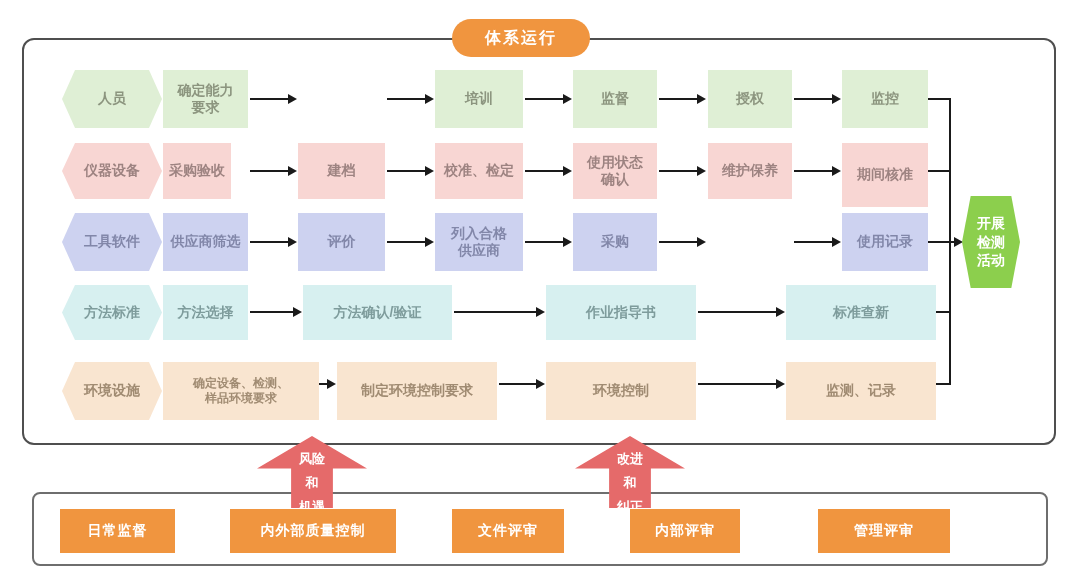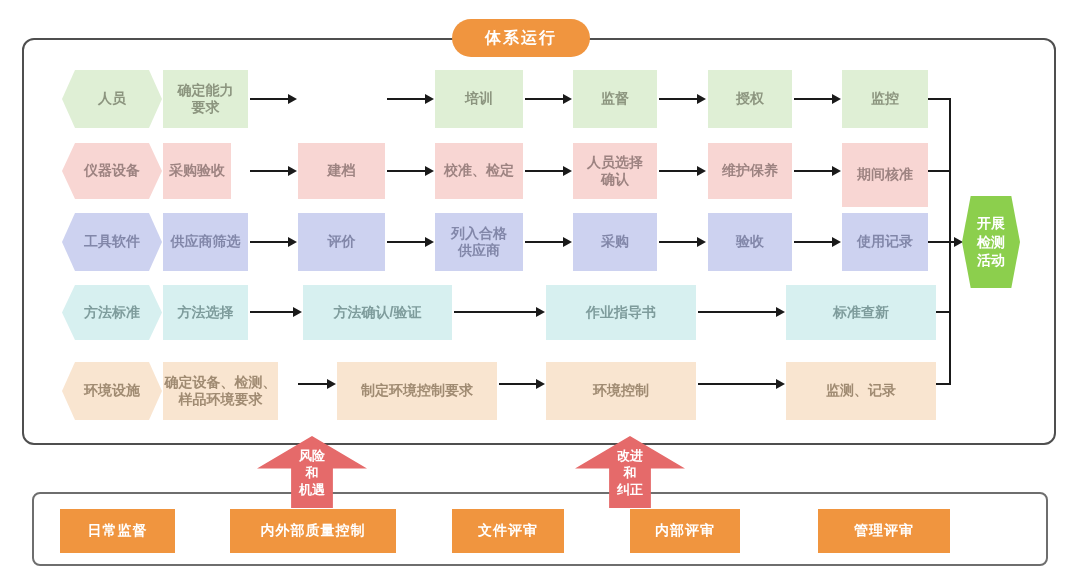--- a/index.html
+++ b/index.html
@@ -29,21 +29,21 @@
               color:#ffffff;font-size:14px;font-weight:700;white-space:pre-line;line-height:1.35;z-index:3;}
   .bottom-box{position:absolute;left:32px;top:492px;width:1016px;height:74px;
               border:2px solid #6e6e6e;border-radius:8px;background:#ffffff;box-sizing:border-box;}
   .bitem{position:absolute;top:509px;height:44px;background:#f0953f;color:#ffffff;
          font-size:14px;font-weight:700;display:flex;align-items:center;justify-content:center;
          text-align:center;z-index:2;letter-spacing:1px;}
   .up-arrow{position:absolute;top:436px;width:110px;height:72px;background:#e56a6a;
             clip-path:polygon(50% 0%,100% 45%,69% 45%,69% 100%,31% 100%,31% 45%,0% 45%);
             z-index:5;display:flex;justify-content:center;}
   .up-arrow .al{margin-top:11px;color:#ffffff;font-size:13px;font-weight:700;text-align:center;
-                white-space:pre-line;line-height:17px;}
+                white-space:pre-line;line-height:24px;}
 </style>
 </head>
 <body>
 
 <div class="canvas">
 
   <div class="main-box"></div>
   <div class="badge">体系运行</div>
 
   <div class="fbox hex c-green" style="left:62px;top:70px;width:100px;height:58px">人员</div>
@@ -56,55 +56,54 @@
   <div class="arr" style="left:250px;top:98px;width:38px"></div>
   <div class="arr" style="left:387px;top:98px;width:38px"></div>
   <div class="arr" style="left:525px;top:98px;width:38px"></div>
   <div class="arr" style="left:659px;top:98px;width:38px"></div>
   <div class="arr" style="left:794px;top:98px;width:38px"></div>
 
   <div class="fbox hex c-pink" style="left:62px;top:143px;width:100px;height:56px">仪器设备</div>
   <div class="fbox c-pink" style="left:163px;top:143px;width:68px;height:56px">采购验收</div>
   <div class="fbox c-pink" style="left:298px;top:143px;width:87px;height:56px">建档</div>
   <div class="fbox c-pink" style="left:435px;top:143px;width:88px;height:56px">校准、检定</div>
-  <div class="fbox c-pink" style="left:573px;top:143px;width:84px;height:56px">人员选择
+  <div class="fbox c-pink" style="left:573px;top:143px;width:84px;height:56px">使用状态
 确认</div>
   <div class="fbox c-pink" style="left:708px;top:143px;width:84px;height:56px">维护保养</div>
   <div class="fbox c-pink" style="left:842px;top:143px;width:86px;height:64px">期间核准</div>
   <div class="arr" style="left:250px;top:170px;width:38px"></div>
   <div class="arr" style="left:387px;top:170px;width:38px"></div>
   <div class="arr" style="left:525px;top:170px;width:38px"></div>
   <div class="arr" style="left:659px;top:170px;width:38px"></div>
   <div class="arr" style="left:794px;top:170px;width:38px"></div>
 
   <div class="fbox hex c-purple" style="left:62px;top:213px;width:100px;height:58px">工具软件</div>
   <div class="fbox c-purple" style="left:163px;top:213px;width:85px;height:58px">供应商筛选</div>
   <div class="fbox c-purple" style="left:298px;top:213px;width:87px;height:58px">评价</div>
   <div class="fbox c-purple" style="left:435px;top:213px;width:88px;height:58px">列入合格
 供应商</div>
   <div class="fbox c-purple" style="left:573px;top:213px;width:84px;height:58px">采购</div>
-  <div class="fbox c-purple" style="left:708px;top:213px;width:84px;height:58px">验收</div>
   <div class="fbox c-purple" style="left:842px;top:213px;width:86px;height:58px">使用记录</div>
   <div class="arr" style="left:250px;top:241px;width:38px"></div>
   <div class="arr" style="left:387px;top:241px;width:38px"></div>
   <div class="arr" style="left:525px;top:241px;width:38px"></div>
   <div class="arr" style="left:659px;top:241px;width:38px"></div>
   <div class="arr" style="left:794px;top:241px;width:38px"></div>
 
   <div class="fbox hex c-cyan" style="left:62px;top:285px;width:100px;height:55px">方法标准</div>
   <div class="fbox c-cyan" style="left:163px;top:285px;width:85px;height:55px">方法选择</div>
   <div class="fbox c-cyan" style="left:303px;top:285px;width:149px;height:55px">方法确认/验证</div>
   <div class="fbox c-cyan" style="left:546px;top:285px;width:150px;height:55px">作业指导书</div>
   <div class="fbox c-cyan" style="left:786px;top:285px;width:150px;height:55px">标准查新</div>
   <div class="arr" style="left:250px;top:311px;width:43px"></div>
   <div class="arr" style="left:454px;top:311px;width:82px"></div>
   <div class="arr" style="left:698px;top:311px;width:78px"></div>
 
   <div class="fbox hex c-tan" style="left:62px;top:355px;width:100px;height:58px">环境设施</div>
-  <div class="fbox c-tan" style="left:163px;top:355px;width:115px;height:58px;font-size:14px">确定设备、检测、
+  <div class="fbox c-tan" style="left:163px;top:355px;width:156px;height:58px;font-size:12px">确定设备、检测、
 样品环境要求</div>
   <div class="fbox c-tan" style="left:337px;top:355px;width:160px;height:58px">制定环境控制要求</div>
   <div class="fbox c-tan" style="left:546px;top:355px;width:150px;height:58px">环境控制</div>
   <div class="fbox c-tan" style="left:786px;top:355px;width:150px;height:58px">监测、记录</div>
   <div class="arr" style="left:298px;top:383px;width:29px"></div>
   <div class="arr" style="left:499px;top:383px;width:37px"></div>
   <div class="arr" style="left:698px;top:383px;width:78px"></div>
 
   <div class="line" style="left:925px;top:98px;width:26px"></div>
   <div class="line" style="left:928px;top:170px;width:23px"></div>

